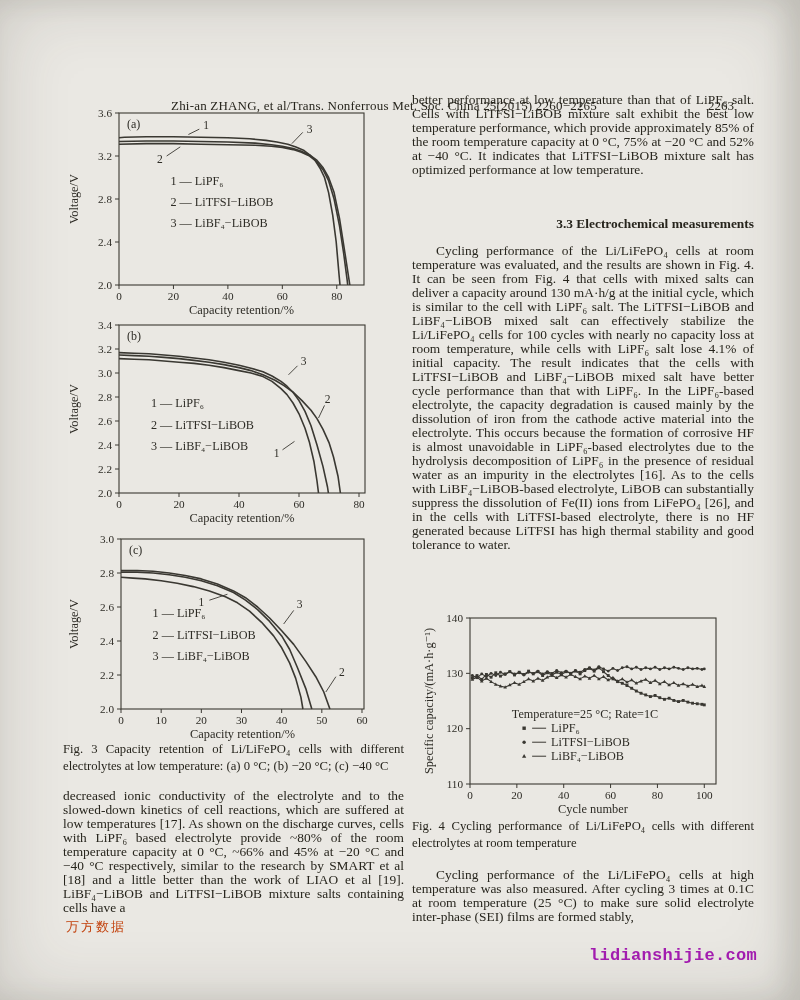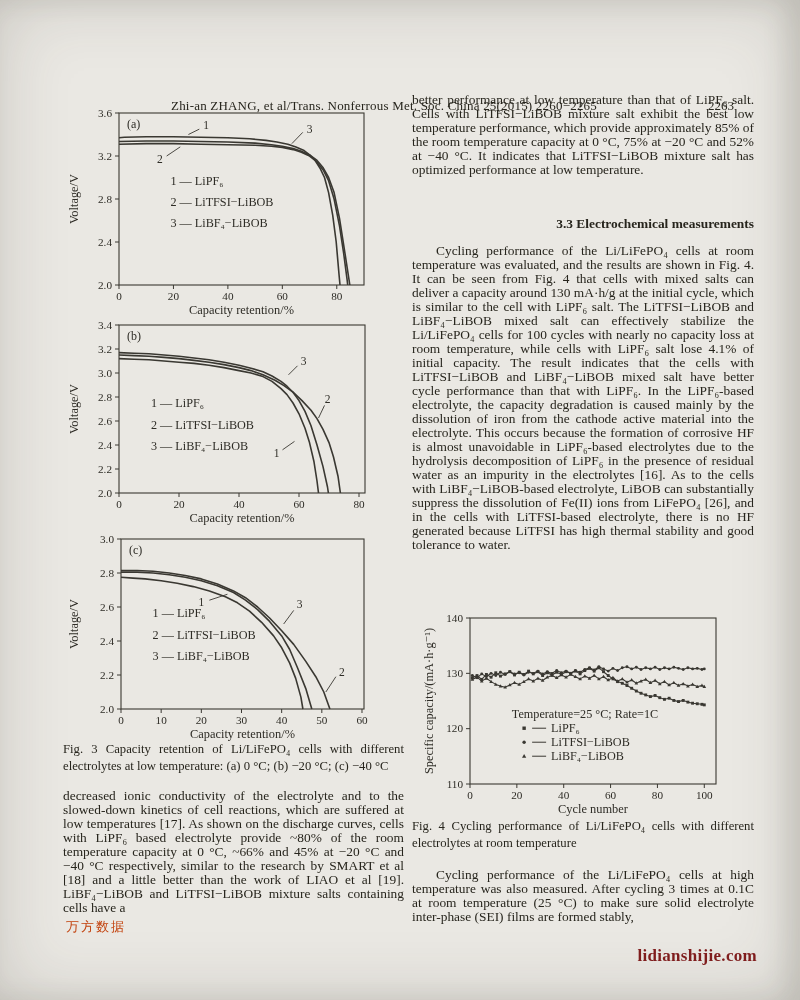--- a/index.html
+++ b/index.html
@@ -21,21 +21,21 @@
   .section-heading{font-size:13.4px;font-weight:bold;margin:0;text-align:right;}
   p{margin:0;}
   svg{position:absolute;overflow:visible;}
   svg text{fill:#2e2c26;}
   .tick{font-size:11.2px;}
   .axlabel{font-size:12.4px;}
   .leg{font-size:12.2px;}
   .ann{font-size:11.5px;}
   .panel{font-size:12px;}
   .footer-left{left:66px;top:898px;font-size:13px;color:#c2410c;letter-spacing:2px;margin-top:20px;}
-  .footer-right{right:43px;top:946px;font-size:17px;font-family:Liberation Serif, serif;color:#7f1d1d;font-weight:bold;letter-spacing:0.3px;}
+  .footer-right{right:43px;top:946px;font-size:17px;font-family:Liberation Mono, monospace;color:#a21caf;font-weight:bold;letter-spacing:0.3px;}
 </style>
 </head>
 <body>
 
 <div class="page">
 
   <div class="header-row">
     <span class="header-title">Zhi-an ZHANG, et al/Trans. Nonferrous Met. Soc. China 25(2015) 2260−2265</span>
     <span class="header-page">2263</span>
   </div>

